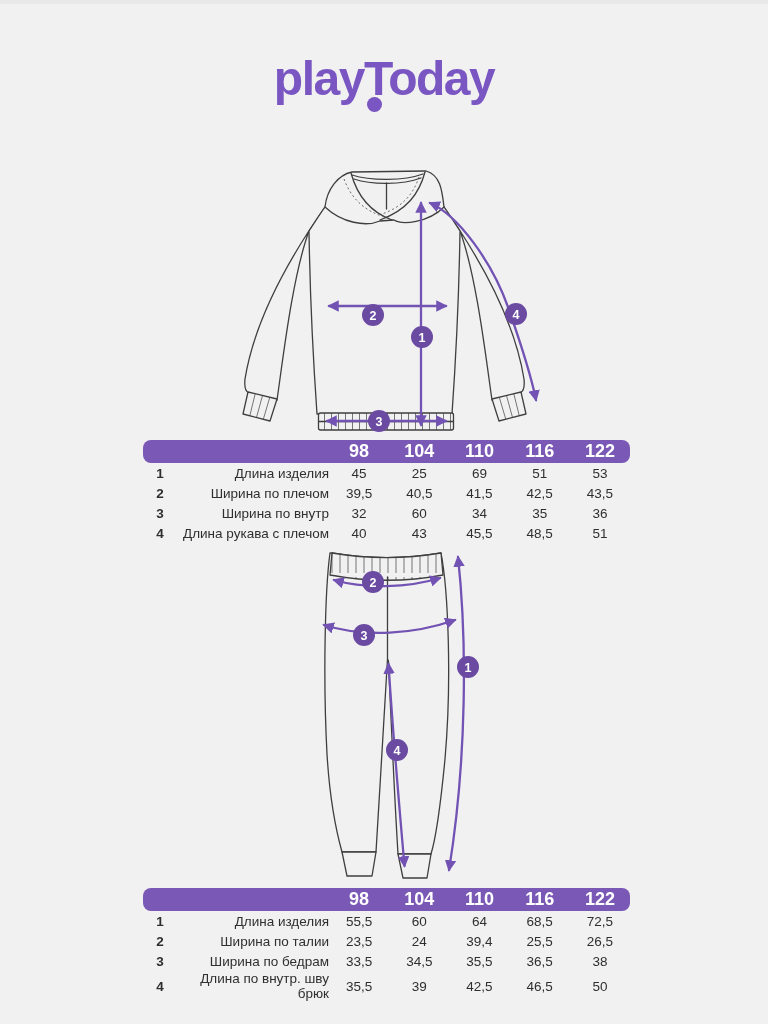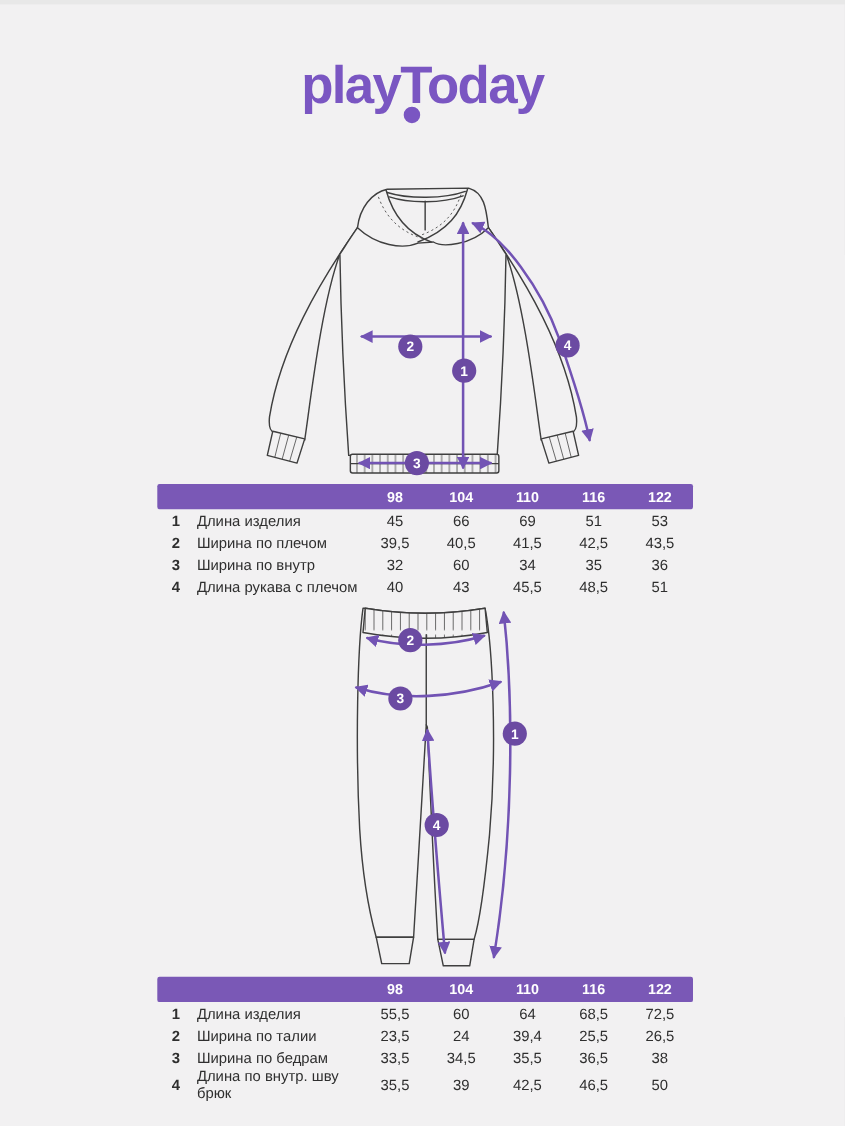--- a/index.html
+++ b/index.html
@@ -14,25 +14,25 @@
   .logo-dot{position:absolute;left:367px;top:93px;width:15px;height:15px;border-radius:50%;background:#7a56c2;}
   
   .fig{position:absolute;}
   .fig-hoodie{left:230px;top:163px;width:330px;height:270px;}
   .fig-pants{left:280px;top:545px;width:230px;height:335px;}
   
   .size-table{position:absolute;left:143px;width:487px;font-size:13.5px;}
   .size-table.t1{top:436px;}
   .size-table.t2{top:884px;}
   .t-head,.t-row{display:grid;grid-template-columns:34px 152px repeat(5,1fr);align-items:center;}
-  .t-head{height:23px;background:#7a58b6;color:#fff;font-weight:bold;font-size:13px;border-radius:2px;}
+  .t-head{height:23px;background:#7a58b6;color:#fff;font-weight:bold;font-size:18px;border-radius:8px;}
   .t-row{height:20px;}
   .t-size,.t-val,.t-num{text-align:center;}
   .t-num{font-weight:bold;}
-  .t-label{text-align:left;padding-left:2px;}
+  .t-label{text-align:right;padding-left:2px;}
   svg .ln{fill:none;stroke:#3f3f3f;stroke-width:1.3;stroke-linecap:round;stroke-linejoin:round;}
   svg .fl{fill:#f2f1f2;stroke:#3f3f3f;stroke-width:1.3;stroke-linejoin:round;}
   svg .st{fill:none;stroke:#5a5a5a;stroke-width:0.9;stroke-dasharray:2 2.6;}
   svg .ar{fill:none;stroke:#7253b4;stroke-width:2.3;stroke-linecap:round;}
   svg .bd{fill:#6b4aa2;}
   svg .bt{fill:#ffffff;font-weight:bold;font-size:12.5px;text-anchor:middle;font-family:"Liberation Sans",sans-serif;}
   svg .rb{stroke:#3f3f3f;stroke-width:0.7;}
 </style>
 </head>
 <body>
@@ -117,21 +117,21 @@
       <div class="t-size">98</div>
       <div class="t-size">104</div>
       <div class="t-size">110</div>
       <div class="t-size">116</div>
       <div class="t-size">122</div>
     </div>
     <div class="t-row">
       <div class="t-num">1</div>
       <div class="t-label">Длина изделия</div>
       <div class="t-val">45</div>
-      <div class="t-val">66</div>
+      <div class="t-val">25</div>
       <div class="t-val">69</div>
       <div class="t-val">51</div>
       <div class="t-val">53</div>
     </div>
     <div class="t-row">
       <div class="t-num">2</div>
       <div class="t-label">Ширина по плечом</div>
       <div class="t-val">39,5</div>
       <div class="t-val">40,5</div>
       <div class="t-val">41,5</div>

